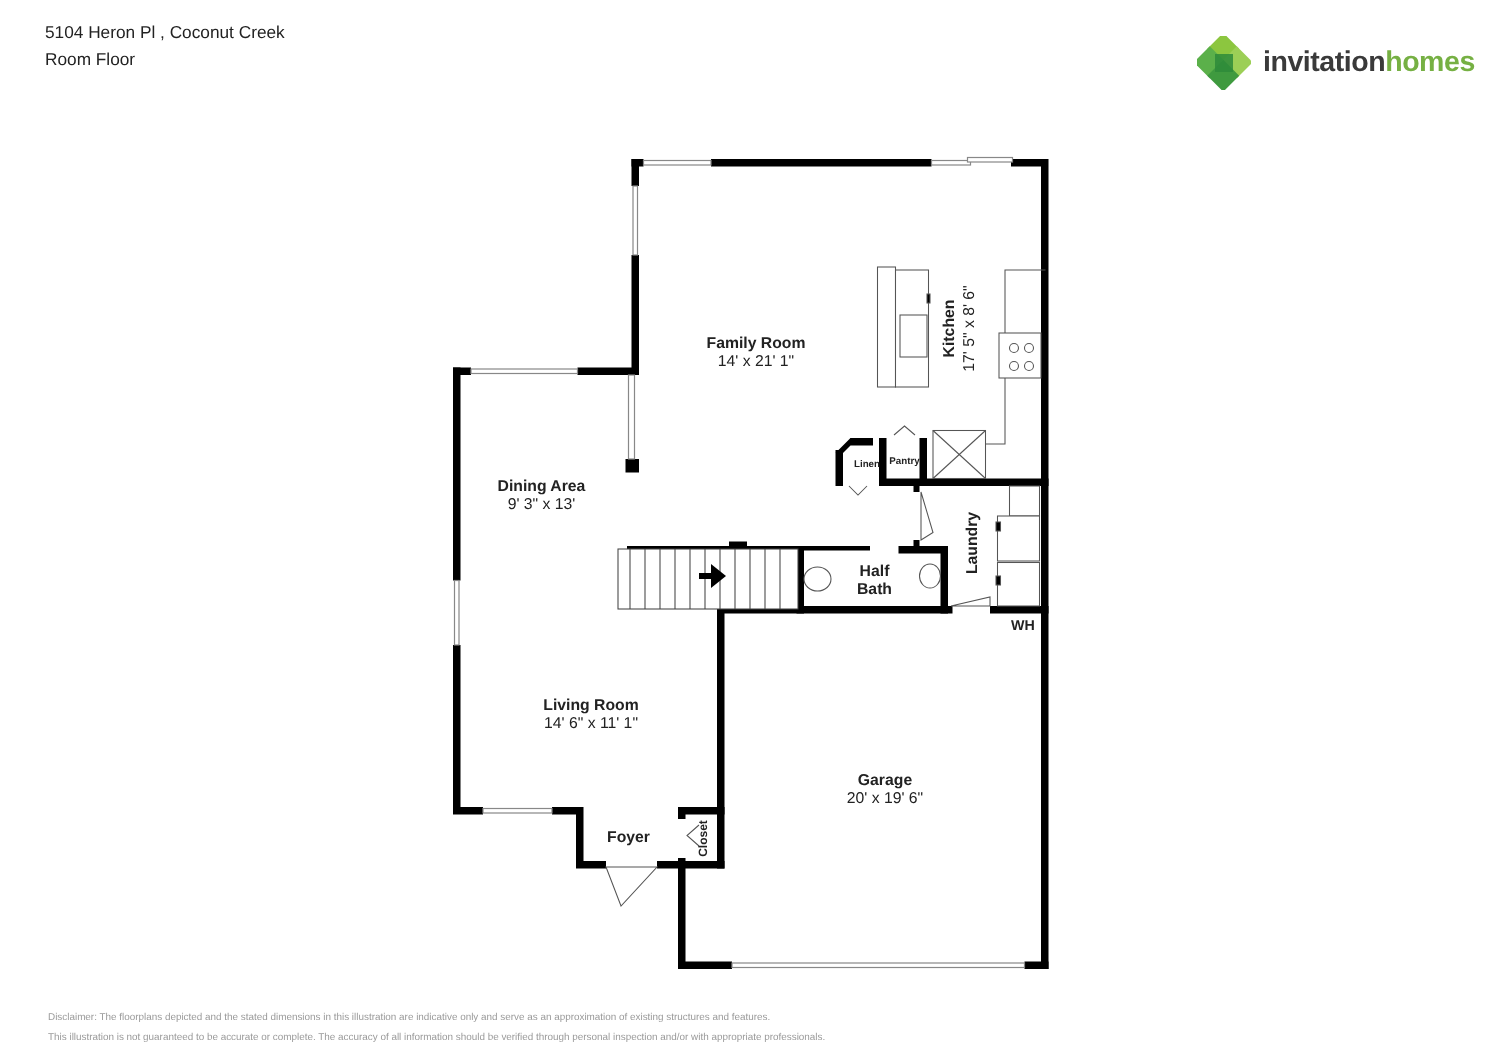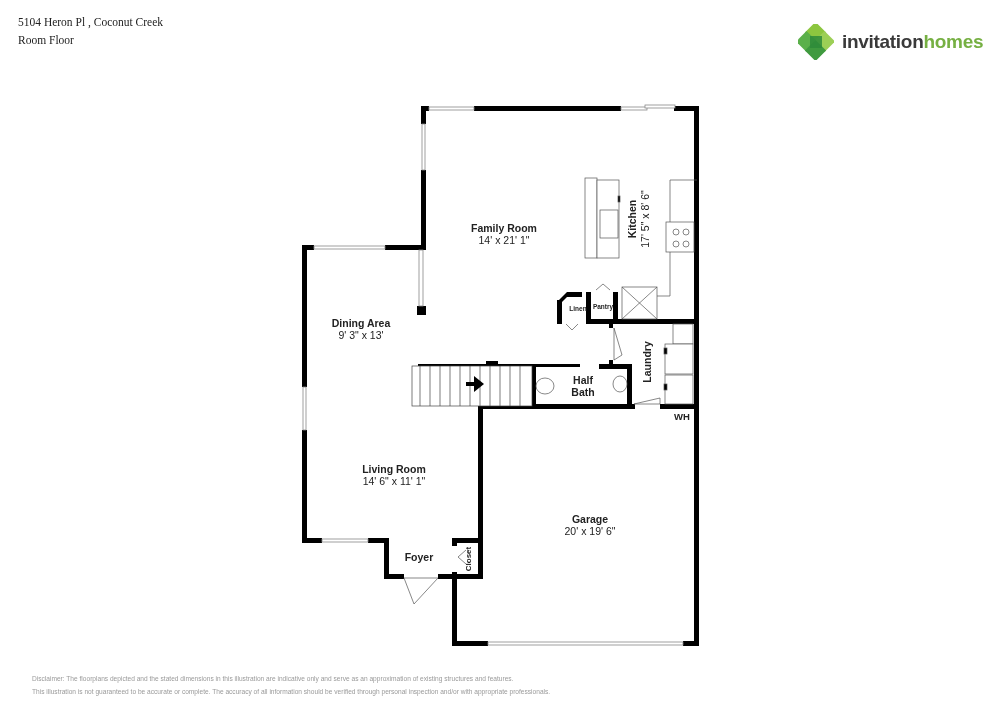--- a/index.html
+++ b/index.html
@@ -1,17 +1,17 @@
 <!DOCTYPE html>
 <html><head>
 <meta charset="utf-8">
 <style>
   html, body { margin:0; padding:0; background:#ffffff; }
   body { width:1000px; height:707px; position:relative; overflow:hidden; font-family:"Liberation Sans", sans-serif; color:#222; }
-  .hdr { position:absolute; left:18px; font-size:11.5px; color:#222;font-family:Liberation Serif, serif; }
+  .hdr { position:absolute; left:30px; font-size:11.5px; color:#222; }
   #addr { top:16px; }
   #floor { top:34px; }
   .logo { position:absolute; left:798px; top:24px; display:flex; align-items:center; }
   .logo .word { font-size:19px; letter-spacing:-0.3px; margin-left:8px; }
   .logo .w1 { color:#3a3a3a; font-weight:bold; }
   .logo .w2 { color:#76b043; font-weight:bold; }
   .disc { position:absolute; left:32px; font-size:6.6px; color:#9a9a9a; }
   #d1 { top:675px; }
   #d2 { top:688px; }
   svg.plan { position:absolute; left:0; top:0; }

